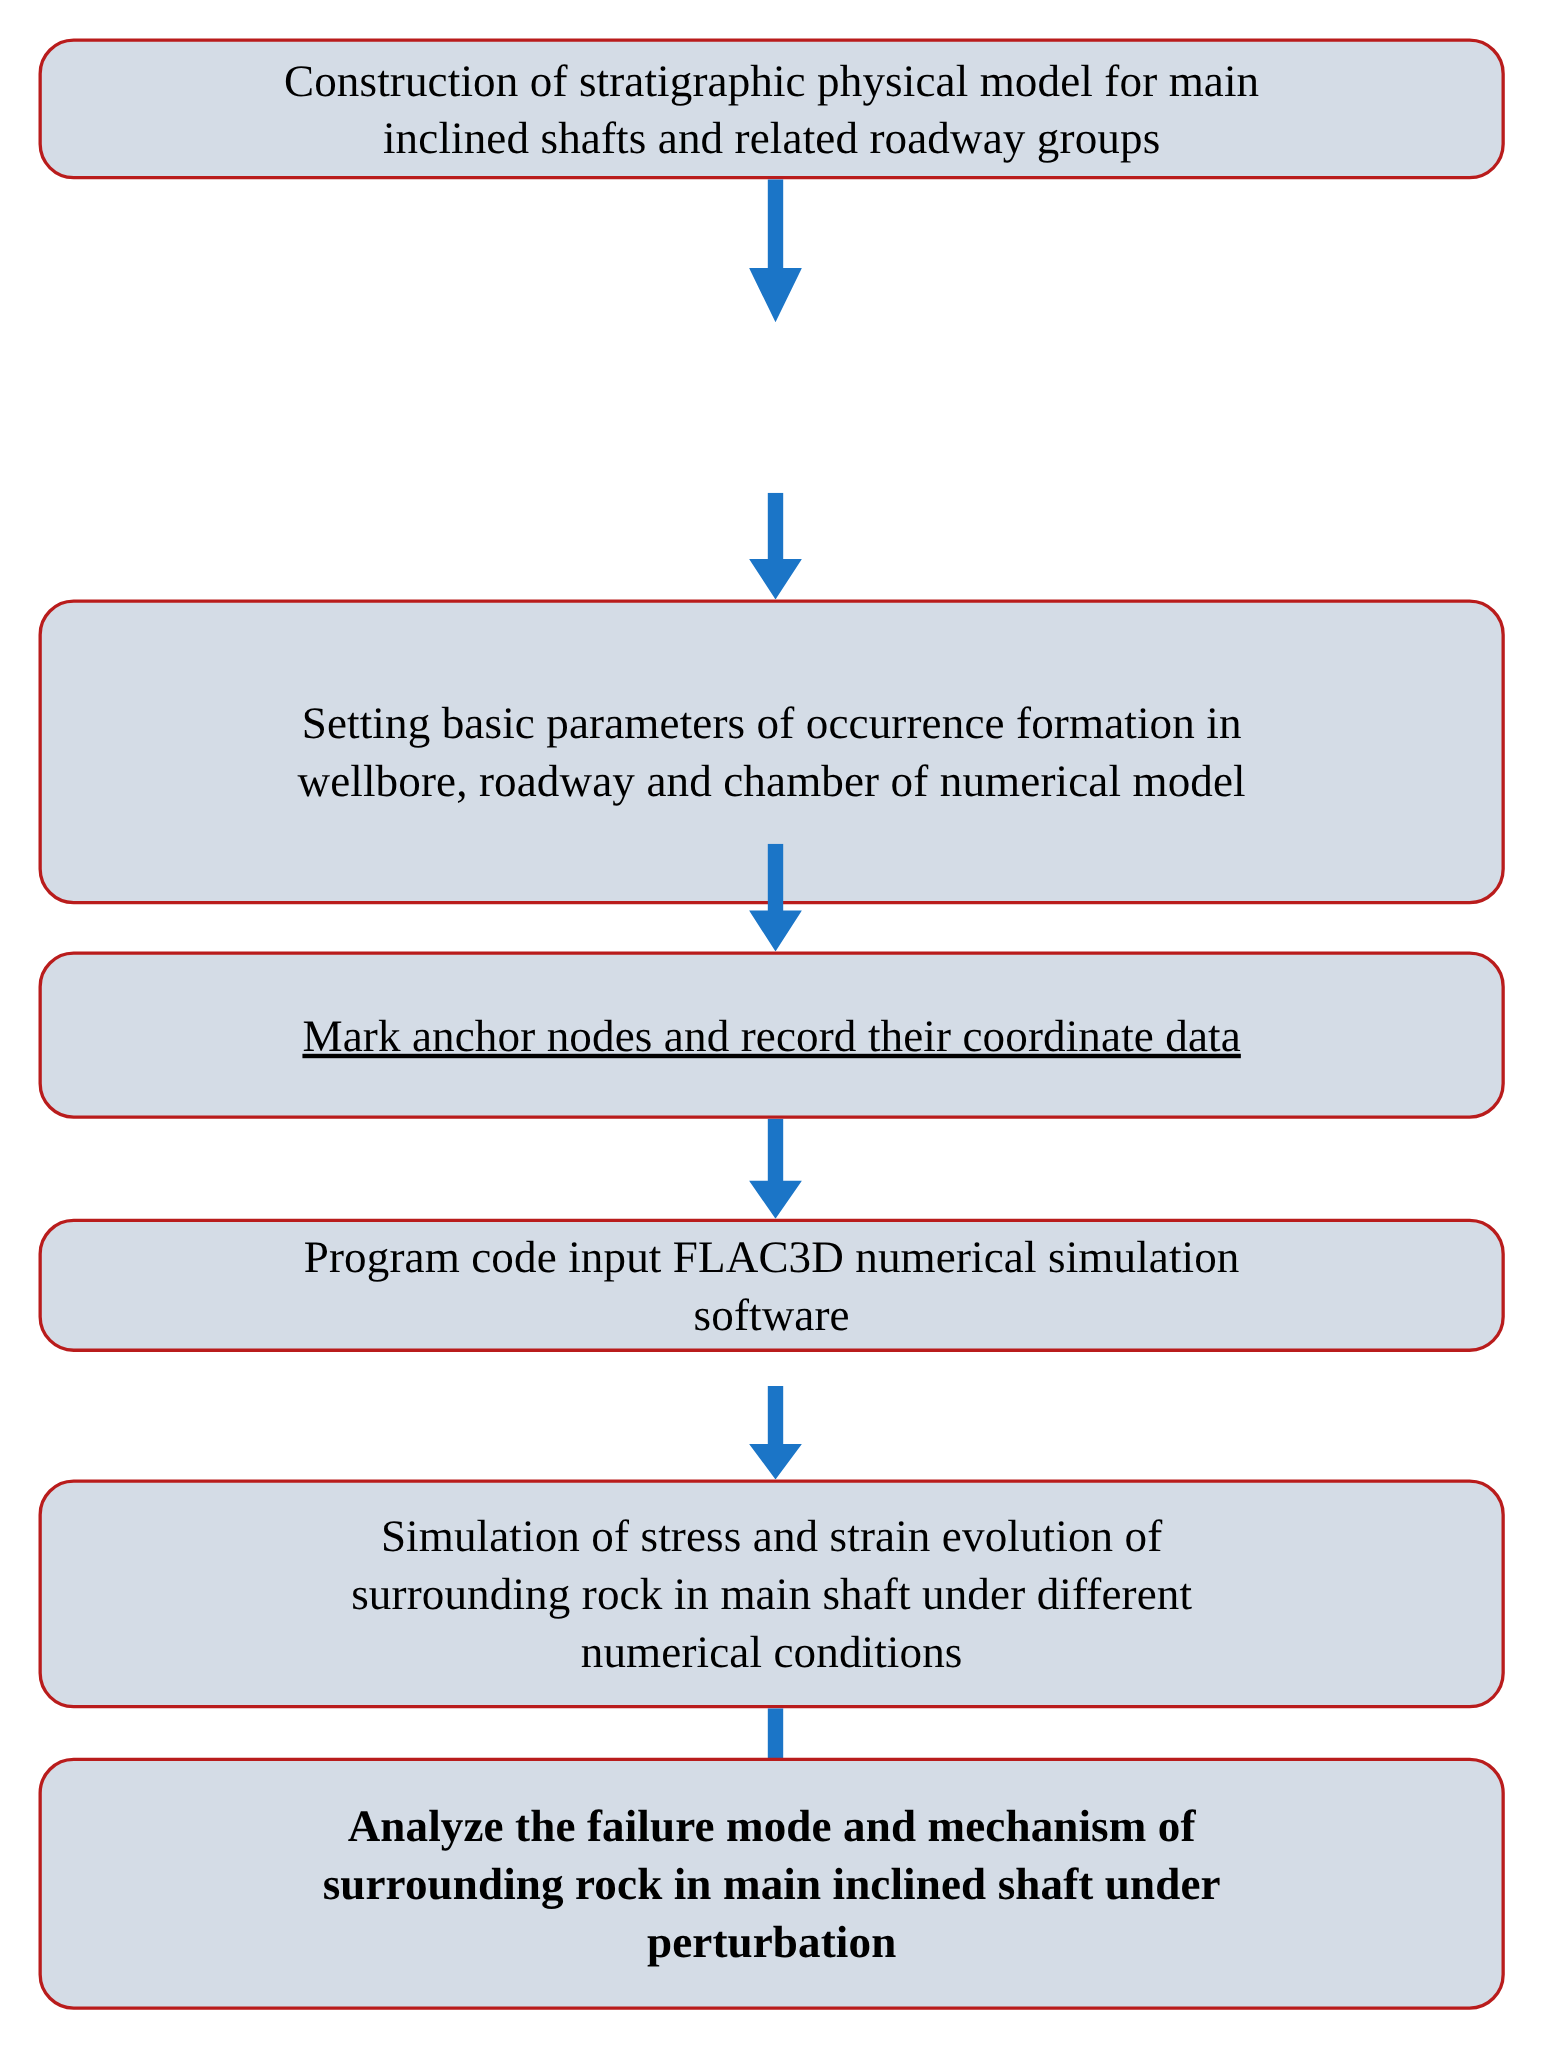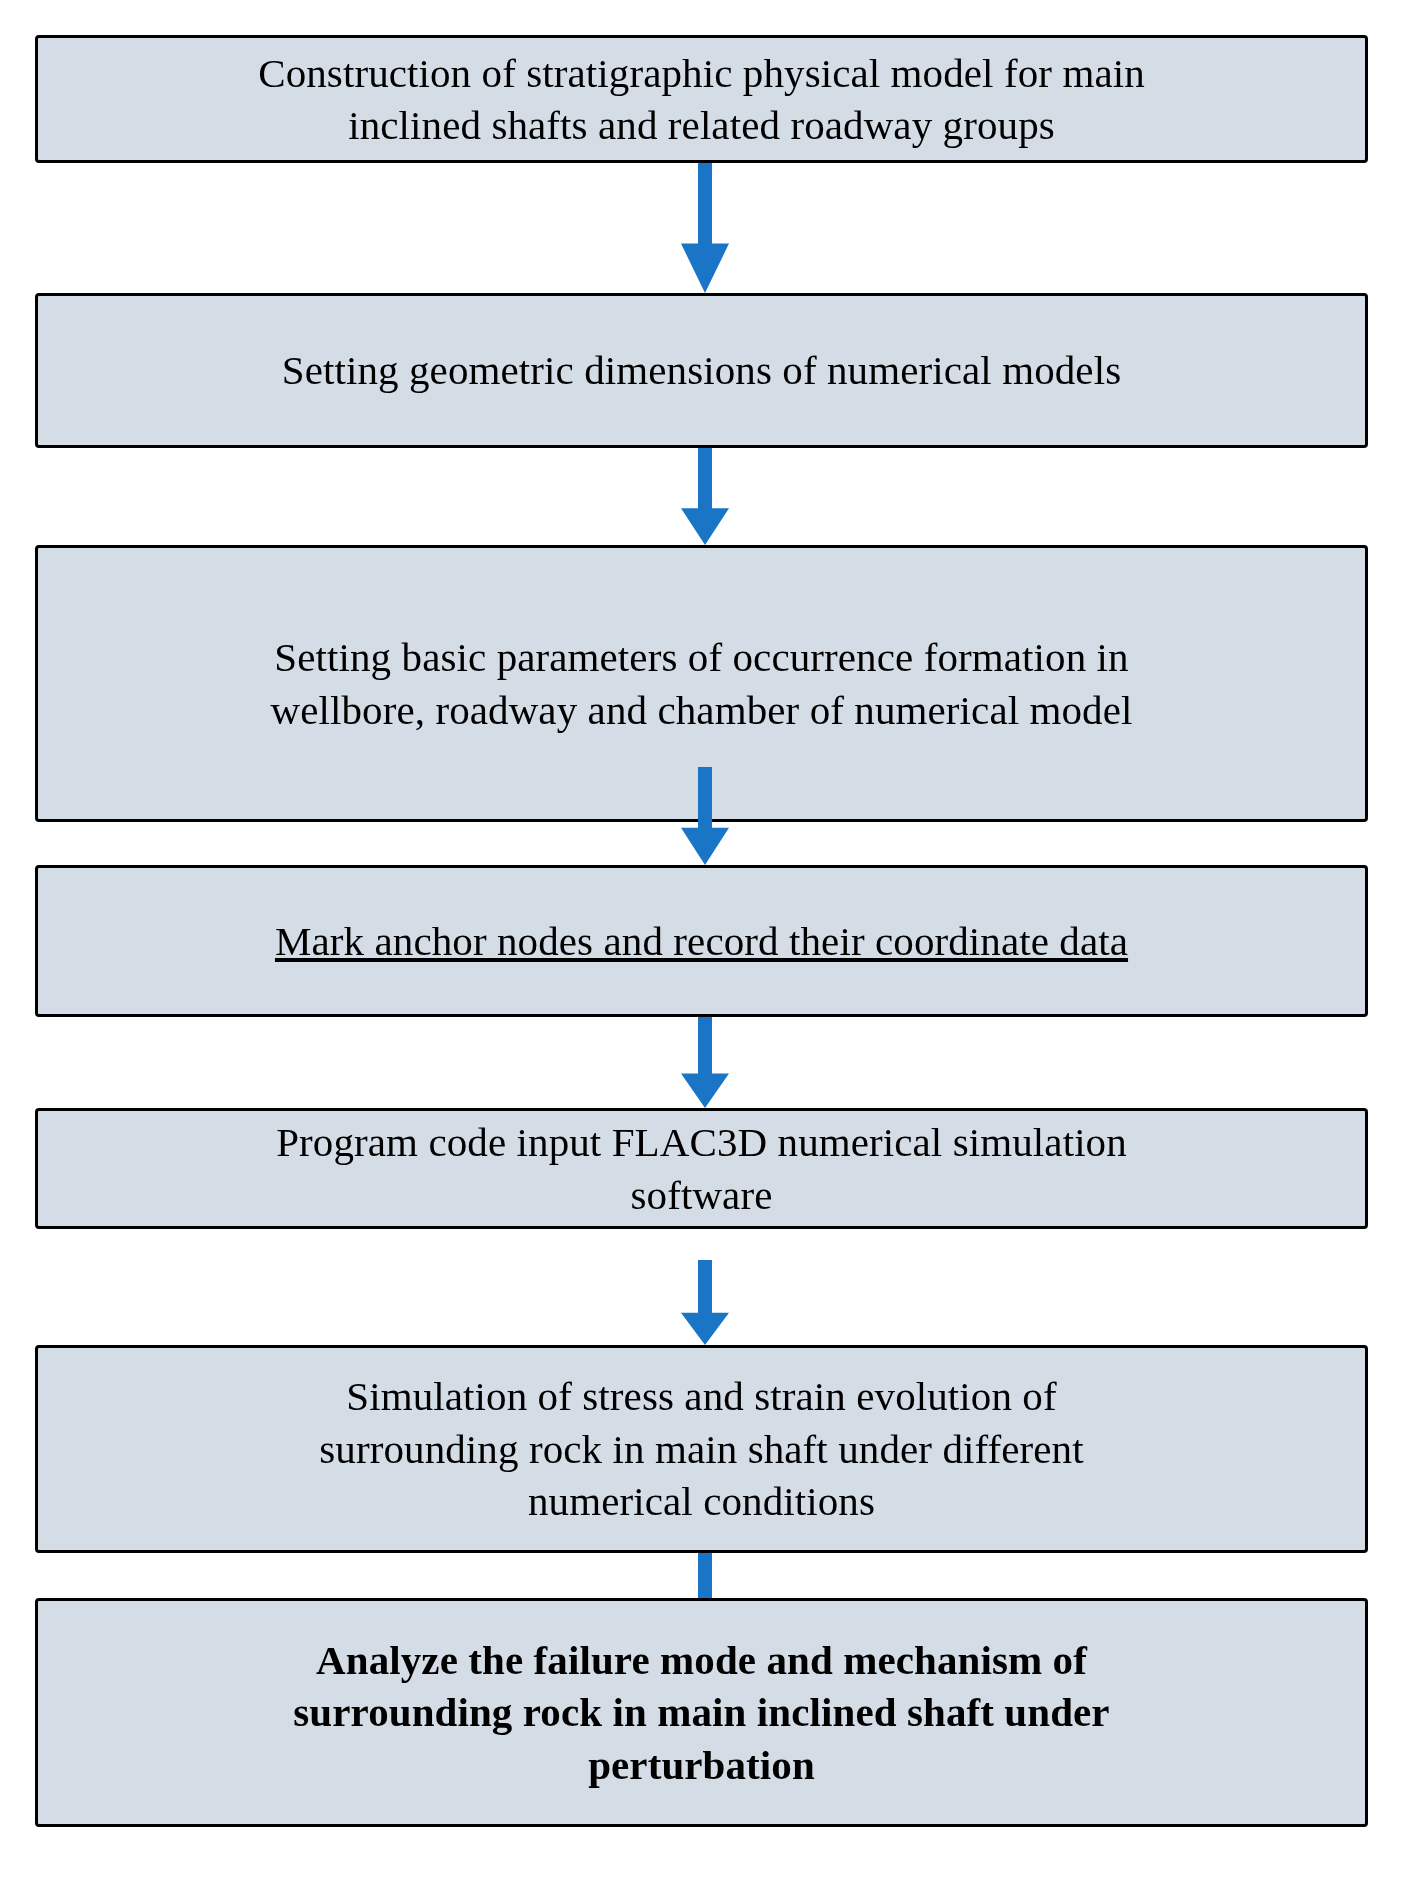--- a/index.html
+++ b/index.html
@@ -17,22 +17,22 @@
     height: 1878px;
     background: #ffffff;
     overflow: hidden;
   }
   .flow-node {
     position: absolute;
     left: 35px;
     width: 1333px;
     box-sizing: border-box;
     background: #d4dce6;
-    border: 3px solid #000000;
-    border-radius: 4px;
+    border: 3px solid #b91c1c;
+    border-radius: 32px;
     display: flex;
     align-items: center;
     justify-content: center;
     text-align: center;
     padding: 20px 28px;
   }
   .flow-node-label {
     display: block;
     width: 100%;
     color: #000000;
@@ -62,23 +62,20 @@
   <div class="flow-node" style="top: 35px; height: 128px;">
     <span class="flow-node-label">Construction of stratigraphic physical model for main
 inclined shafts and related roadway groups</span>
   </div>
   <div class="flow-arrow" style="top: 163px; height: 130px;">
     <svg viewBox="0 0 48 100" preserveAspectRatio="none">
       <polygon points="17,0 31,0 31,62 48,62 24,100 0,62 17,62" fill="#1b75c7"></polygon>
     </svg>
   </div>
 
-  <div class="flow-node" style="top: 293px; height: 155px;">
-    <span class="flow-node-label">Setting geometric dimensions of numerical models</span>
-  </div>
   <div class="flow-arrow" style="top: 448px; height: 97px;">
     <svg viewBox="0 0 48 100" preserveAspectRatio="none">
       <polygon points="17,0 31,0 31,62 48,62 24,100 0,62 17,62" fill="#1b75c7"></polygon>
     </svg>
   </div>
 
   <div class="flow-node" style="top: 545px; height: 277px;">
     <span class="flow-node-label">Setting basic parameters of occurrence formation in
 wellbore, roadway and chamber of numerical model</span>
   </div>

